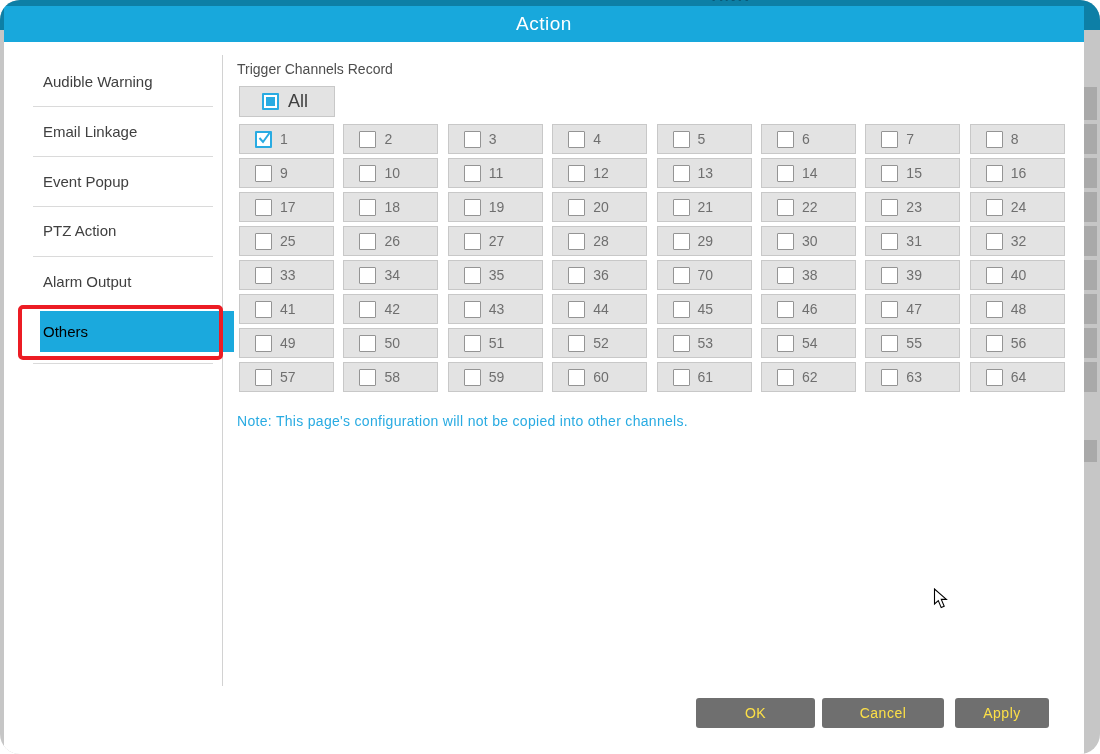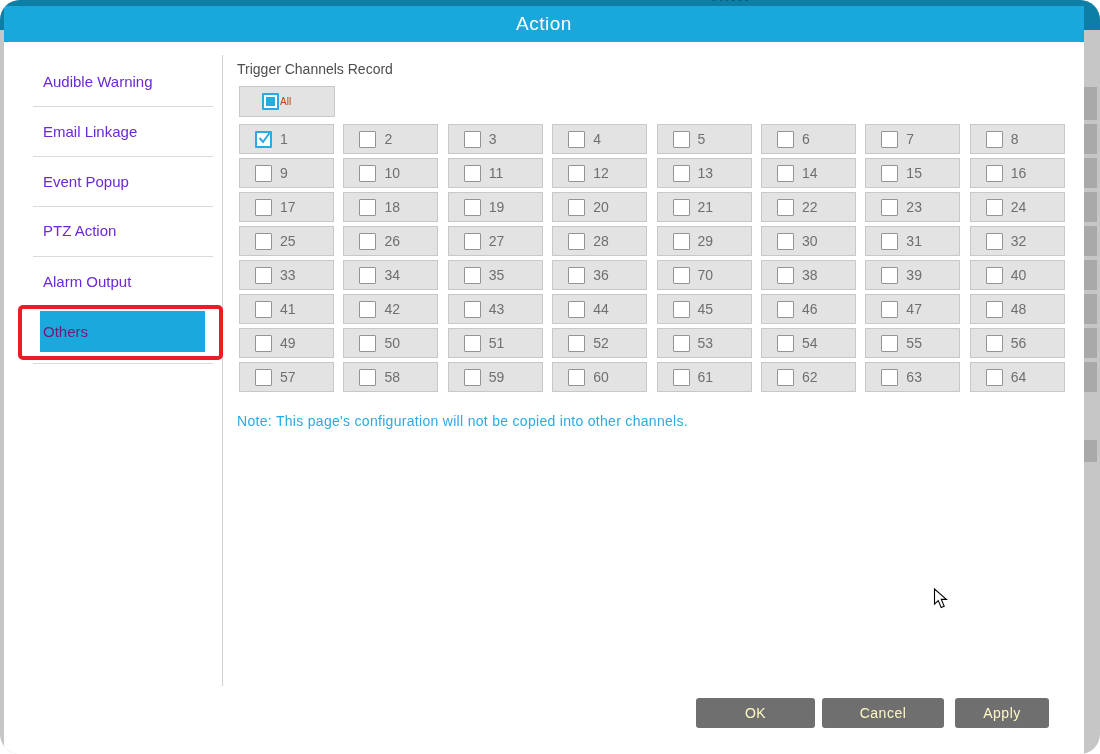--- a/index.html
+++ b/index.html
@@ -15,48 +15,48 @@
 
   
   .dialog { position:absolute; left:4px; top:6px; width:1080px; height:748px; background:#ffffff; }
   .dialog-header { position:absolute; left:0; top:0; width:1080px; height:36px; background:#18a8dc;
                    color:#fff; font-size:19px; letter-spacing:0.5px; text-align:center; line-height:36px; }
 
   
   .sidebar { position:absolute; left:0; top:36px; width:218px; height:712px; }
   .v-divider { position:absolute; left:218px; top:49px; width:1px; height:631px; background:#d2d2d2; }
   .side-item { position:absolute; left:29px; width:180px; height:50px; display:flex; align-items:center;
-               padding-left:10px; color:#6d28d9; font-size:15px; cursor:pointer; }
-  .side-item.selected { left:36px; width:165px; height:41px; margin-top:5px; background:#1ba9dd; color:#701a75; padding-left:3px; }
+               padding-left:10px; color:#404040; font-size:15px; cursor:pointer; }
+  .side-item.selected { left:36px; width:194px; height:41px; margin-top:5px; background:#1ba9dd; color:#000000; padding-left:3px; }
   .side-sep { position:absolute; left:29px; width:180px; height:1px; background:#dadada; }
   .red-annotation { position:absolute; left:14px; top:299px; width:205px; height:55px;
                     border:4px solid #ec1c24; border-radius:5px; pointer-events:none; }
 
   
   .section-label { position:absolute; left:233px; top:55px; font-size:14px; color:#4d4d4d; }
   .all-btn { position:absolute; left:235px; top:80px; width:96px; height:31px; background:#e3e3e3;
              border:1px solid #c8c8c8; display:flex; align-items:center; padding-left:22px; cursor:pointer; }
-  .all-btn .lbl { margin-left:1px; font-size:10px; color:#c2410c; }
+  .all-btn .lbl { margin-left:9px; font-size:18px; color:#404040; }
 
   .channel-grid { position:absolute; left:235px; top:118px; width:830px;
                   display:grid; grid-template-columns:repeat(8,95px); column-gap:9.4px; row-gap:4px; }
   .cell { width:95px; height:30px; background:#e3e3e3; border:1px solid #c8c8c8;
           display:flex; align-items:center; padding-left:15px; cursor:pointer; }
   .cell .num { margin-left:8px; font-size:14px; color:#6f6f6f; }
 
   .cbx { position:relative; width:17px; height:17px; background:#fff; border:1px solid #949494; border-radius:1px; flex:0 0 auto; }
   .cbx.checked { border:2px solid #29abe2; }
   .cbx.checked svg { position:absolute; left:0px; top:-2px; }
   .cbx.indet { border:2px solid #29abe2; }
   .cbx.indet::after { content:""; position:absolute; left:2px; top:2px; width:9px; height:9px; background:#29abe2; }
 
   .note { position:absolute; left:233px; top:407px; font-size:14px; color:#29abe2; letter-spacing:0.3px; }
 
   
-  .btn { position:absolute; top:692px; height:30px; background:#6f6f6f; color:#fef9c3; font-size:14px;
+  .btn { position:absolute; top:692px; height:30px; background:#6f6f6f; color:#fde047; font-size:14px;
          border:none; border-radius:3px; cursor:pointer; letter-spacing:0.5px; font-family:"Liberation Sans", sans-serif; }
   .btn-ok     { left:692px; width:119px; }
   .btn-cancel { left:818px; width:122px; }
   .btn-apply  { left:951px; width:94px; }
 
   .cursor { position:absolute; left:933px; top:588px; pointer-events:none; }
 </style>
 </head>
 <body>
 

